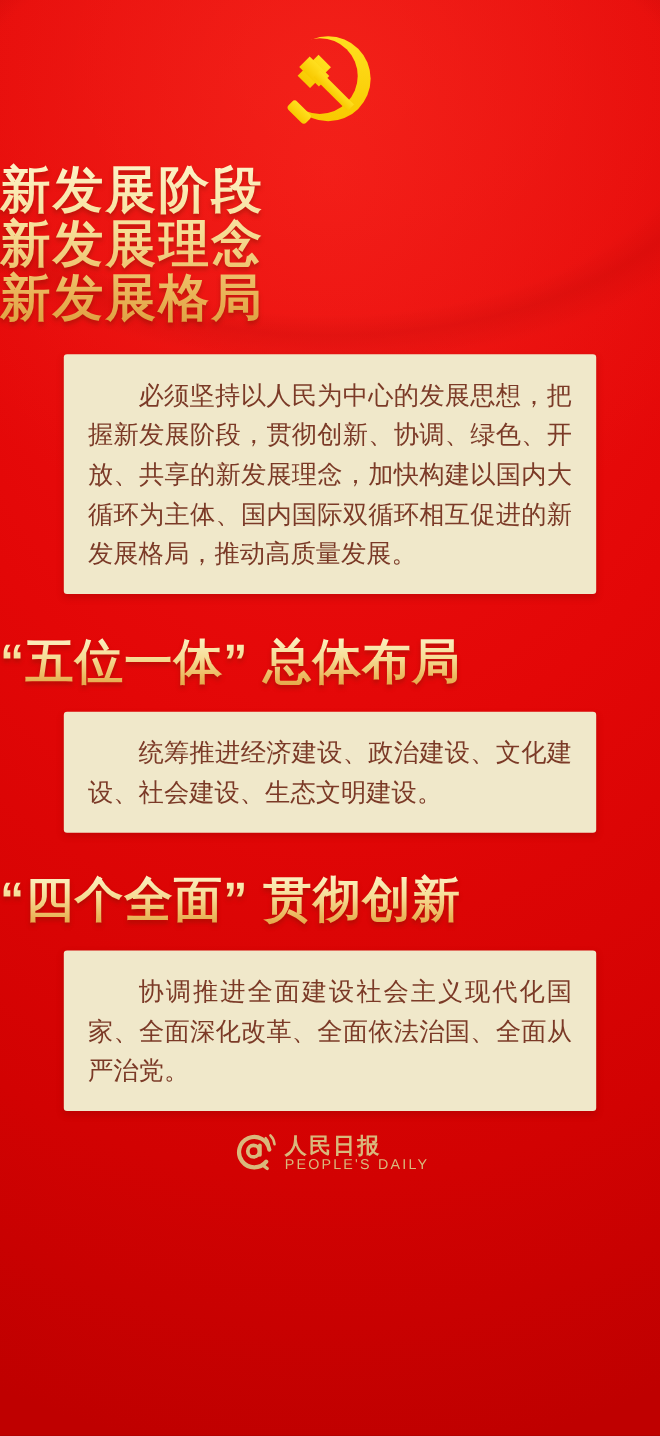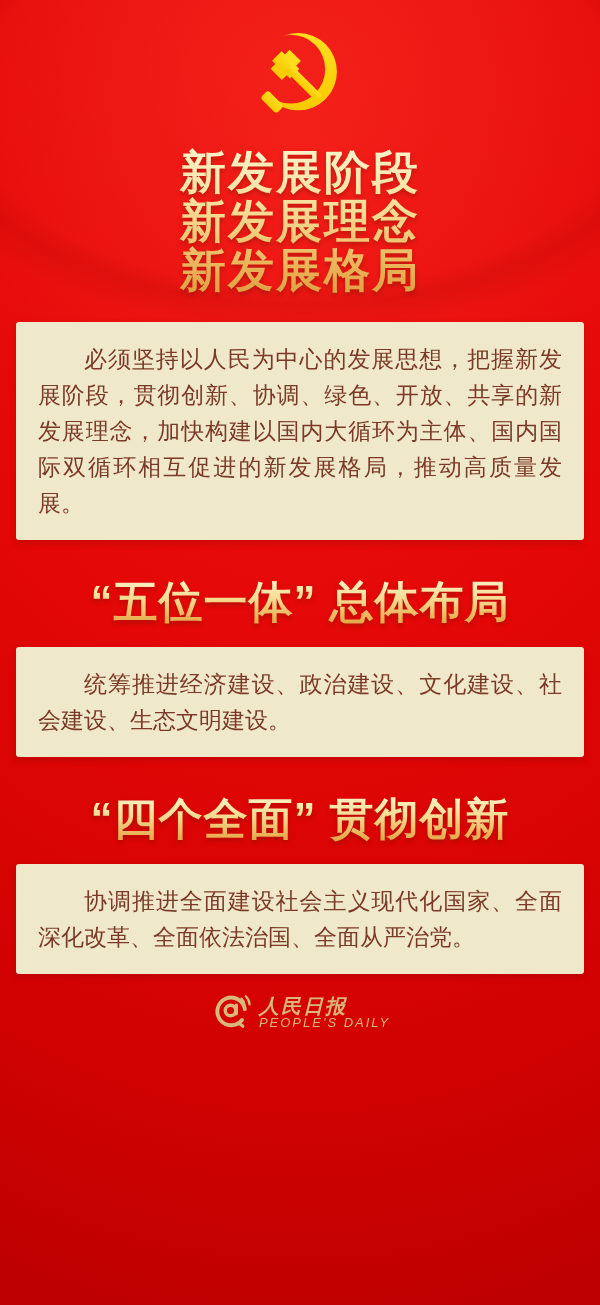--- a/index.html
+++ b/index.html
@@ -24,21 +24,21 @@
     display: block;
     width: 84px;
     height: 88px;
     margin: 26px auto 0;
   }
 
   
   .gold {
     color: #f3d589;
     font-weight: 900;
-    text-align: center;
+    text-align: left;
     filter: drop-shadow(0 3px 2px rgba(120,20,0,0.40));
     text-decoration: underline;
   }
   @supports ((-webkit-background-clip: text) or (background-clip: text)) {
     .gold {
       background: linear-gradient(180deg, #fdf3c8 0%, #f6dd96 42%, #eab459 80%, #dfa041 100%);
       -webkit-background-clip: text;
       background-clip: text;
       color: transparent;
     }
@@ -53,21 +53,21 @@
     font-size: 44px;
     line-height: 50px;
     letter-spacing: 1px;
     margin-top: 37px;
   }
   .sec-heading.two-line { line-height: 52px; margin-top: 20px; font-size: 45px; }
 
   
   .card {
     box-sizing: border-box;
-    width: 568px;
+    width: 484px;
     margin: 20px auto 0;
     padding: 19px 22px;
     background: #f0e8ca;
     border-radius: 3px;
     box-shadow: 0 3px 6px rgba(140, 0, 0, 0.30);
     color: #7b3a27;
     font-size: 23px;
     line-height: 36px;
     text-align: justify;
   }
@@ -75,21 +75,20 @@
   .card.first { margin-top: 27px; }
 
   
   .footer {
     margin-top: 16px;
     display: flex;
     justify-content: center;
     align-items: center;
     gap: 7px;
     color: #d9b87c;
-    font-style: italic;
   }
   .at-mark { display: block; width: 42px; height: 42px; }
   .brand-text { display: flex; flex-direction: column; align-items: flex-start; }
   .brand-cn {
     font-size: 20px;
     font-weight: 700;
     letter-spacing: 2px;
     line-height: 22px;
   }
   .brand-en {

